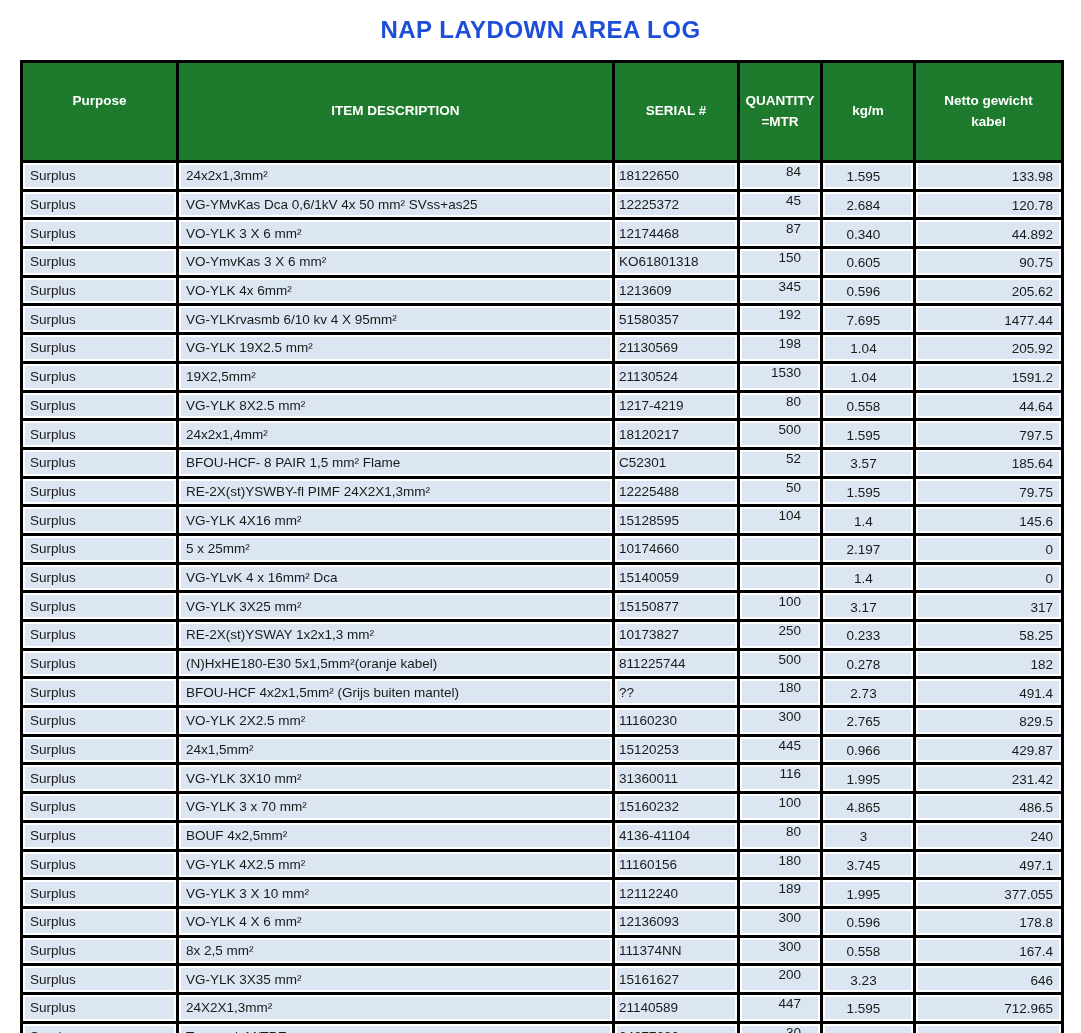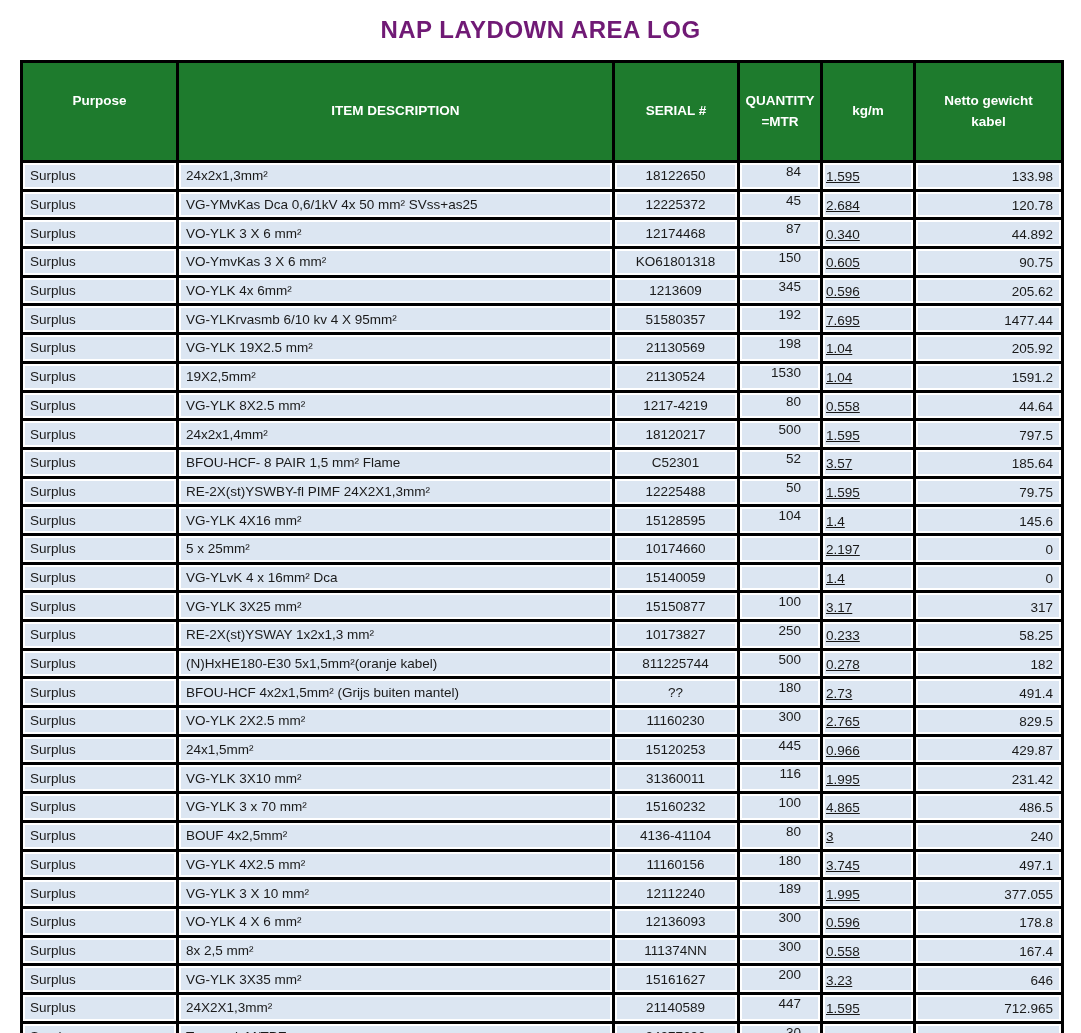--- a/index.html
+++ b/index.html
@@ -16,21 +16,21 @@
     overflow: hidden;
   }
   .title {
     margin: 8px 0 0 0;
     height: 44px;
     line-height: 44px;
     text-align: center;
     font-size: 24px;
     font-weight: bold;
     letter-spacing: 0.5px;
-    color: #701a75;
+    color: #1d4ed8;
   }
   table.log {
     border-collapse: collapse;
     table-layout: fixed;
     width: 1041px;
     margin: 8px 20px 0 20px;
     border: 3px solid #000000;
   }
   table.log th, table.log td {
     border: 3px solid #000000;
@@ -51,23 +51,23 @@
   tbody td {
     background: #dce6f2;
     box-shadow: inset 0 0 0 2px #ffffff;
     height: 23.7px;
     font-size: 13.5px;
     vertical-align: middle;
     white-space: nowrap;
   }
   td.col-purpose     { text-align: left;  padding: 0 4px 0 7px; }
   td.col-description { text-align: left;  padding: 0 12px 0 7px; }
-  td.col-serial      { text-align: center; padding: 0 5px 0 4px; }
+  td.col-serial      { text-align: left; padding: 0 5px 0 4px; }
   td.col-quantity    { text-align: right; padding: 1px 19px 0 3px; vertical-align: top; margin-top: 41px; }
-  td.col-kgm         { text-align: left; padding: 2px 12px 0 3px; text-decoration: underline; }
+  td.col-kgm         { text-align: center; padding: 2px 12px 0 3px; }
   td.col-netto       { text-align: right; padding: 2px 8px 0 3px; }
 </style>
 </head>
 <body>
 
 <div class="page">
   <div class="title">NAP LAYDOWN AREA LOG</div>
 
   <table class="log">
     <colgroup>

